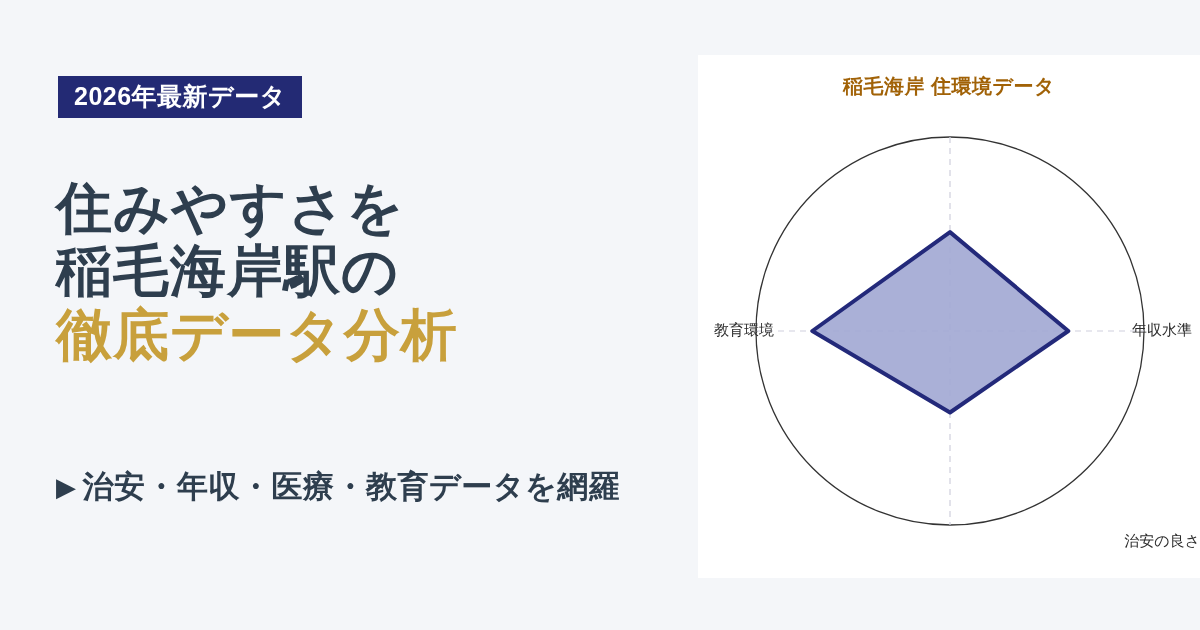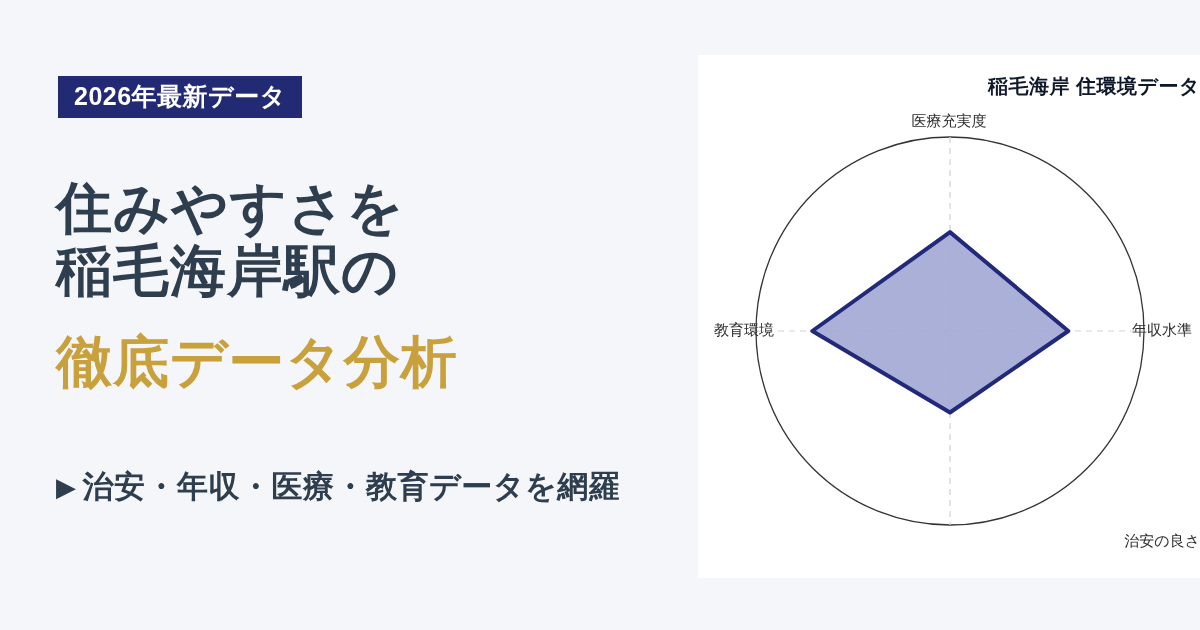--- a/index.html
+++ b/index.html
@@ -22,40 +22,40 @@
     padding:8px 16px 9px 16px;
     line-height:1;
     white-space:nowrap;
   }
 
   .headline { position:absolute; left:56px; top:176px; width:640px; }
   .hl-line {
     font-size:56px; font-weight:bold; line-height:1.13;
     color:#2e3e4e; letter-spacing:1px; white-space:nowrap;
   }
-  .hl-line.accent { color:#c8a03c;margin-top:27px; }
+  .hl-line.accent { color:#c8a03c; }
 
   .subtitle {
     position:absolute; left:56px; top:466px;
     font-size:31px; font-weight:bold; color:#2e3e4e;
     letter-spacing:0.5px; white-space:nowrap;
     display:flex; align-items:center; gap:6px;
   }
   .tri { font-size:26px; line-height:1; color:#2e3e4e; }
 
   
   .chart-panel {
     position:absolute; left:698px; top:55px;
     width:502px; height:523px;
     background:#ffffff;
   }
   .chart-title {
     position:absolute; left:0; top:18px; width:100%;
-    text-align:right; font-size:20px; font-weight:bold;
-    color:#0f172a; letter-spacing:0.5px;
+    text-align:center; font-size:20px; font-weight:bold;
+    color:#a16207; letter-spacing:0.5px;
   }
   .axis-label {
     position:absolute; font-size:15px; color:#2b2b2b;
     white-space:nowrap; font-weight:normal;
   }
   .lbl-top    { left:0; width:100%; text-align:center; top:57px; }
   .lbl-bottom { left:0; width:100%; text-align:right; top:477px; }
   .lbl-left   { left:16px; top:266px; }
   .lbl-right  { right:8px;  top:266px; }
 
@@ -89,19 +89,18 @@
     <svg class="radar-svg" viewBox="0 0 502 523">
 
       <circle id="ring" cx="252" cy="276" r="194" fill="none" stroke="#333333" stroke-width="1.3"></circle>
 
       <line id="spoke-v" x1="252" y1="82" x2="252" y2="470" stroke="#cfcfdd" stroke-width="1.2" stroke-dasharray="6 5"></line>
       <line id="spoke-h" x1="58" y1="276" x2="446" y2="276" stroke="#cfcfdd" stroke-width="1.2" stroke-dasharray="6 5"></line>
 
       <polygon id="radar-poly" points="252.0,177.1 370.3,276.0 252.0,357.5 114.3,276.0" fill="#a3a9d4" fill-opacity="0.92" stroke="#23297a" stroke-width="4" stroke-linejoin="round"></polygon>
     </svg>
 
-    <div class="axis-label lbl-top">医療充実度</div>
     <div class="axis-label lbl-right">年収水準</div>
     <div class="axis-label lbl-bottom">治安の良さ</div>
     <div class="axis-label lbl-left">教育環境</div>
   </div>
 
 </div>
 
 </body></html>

